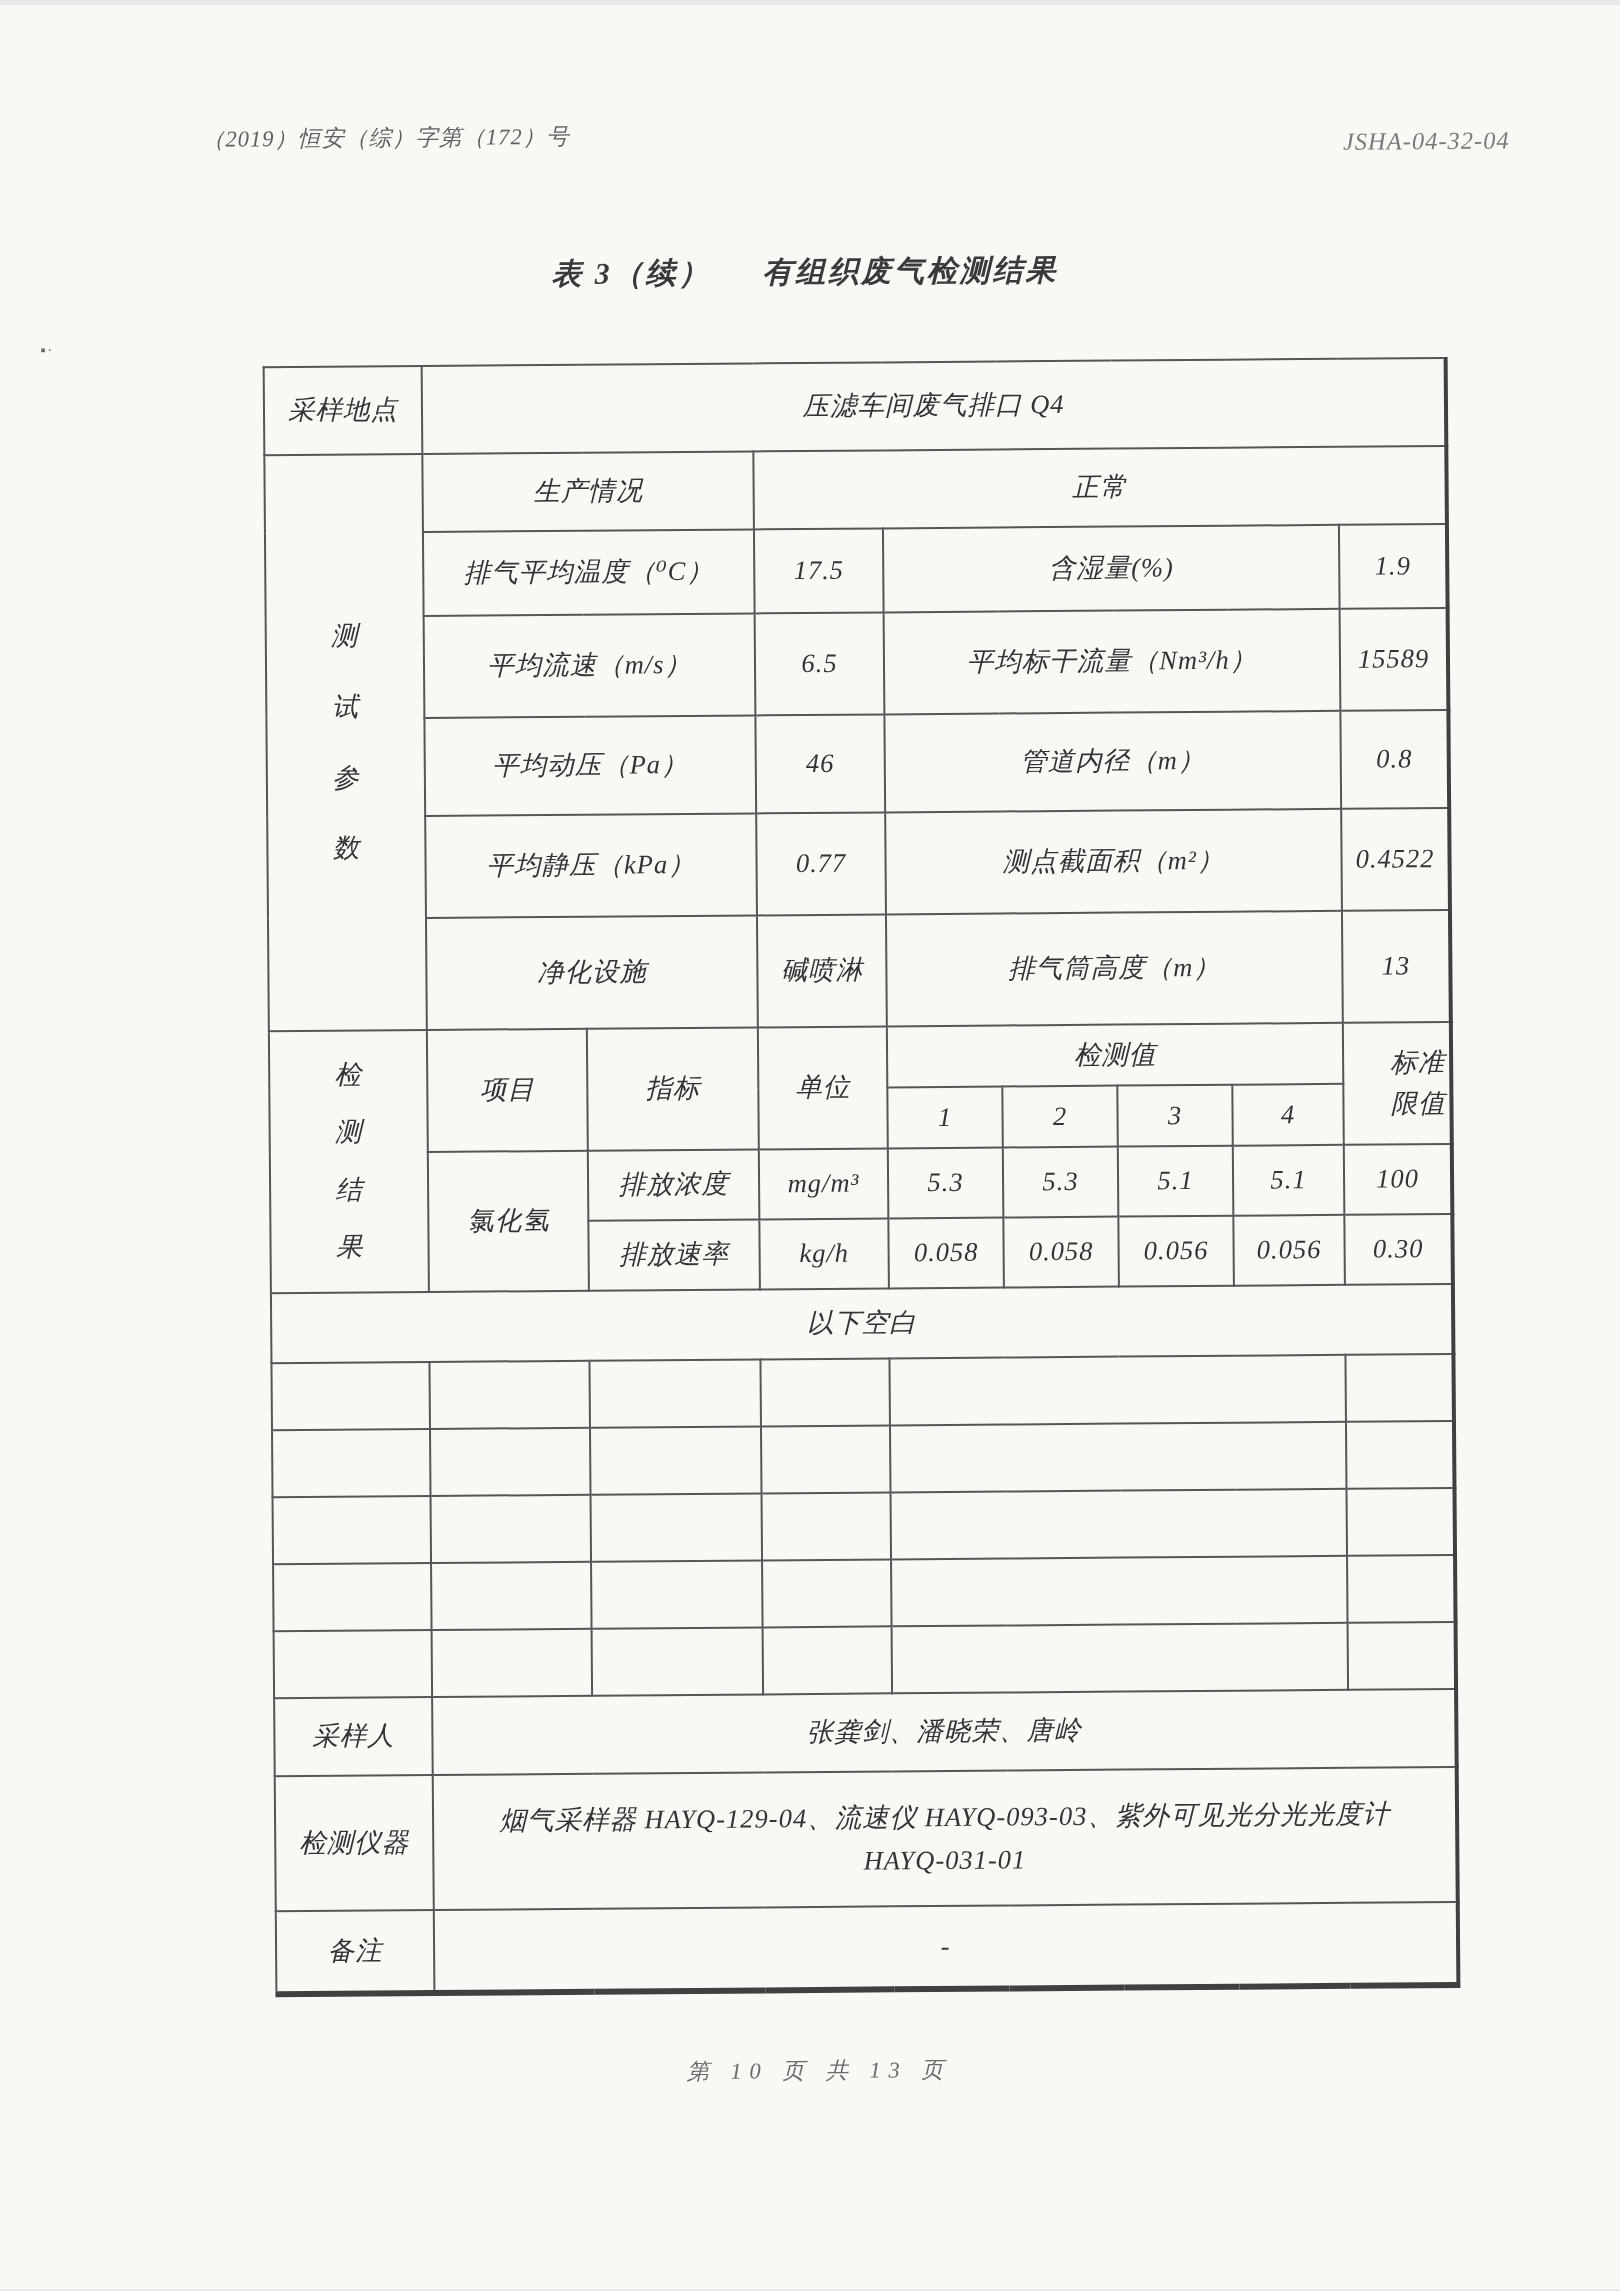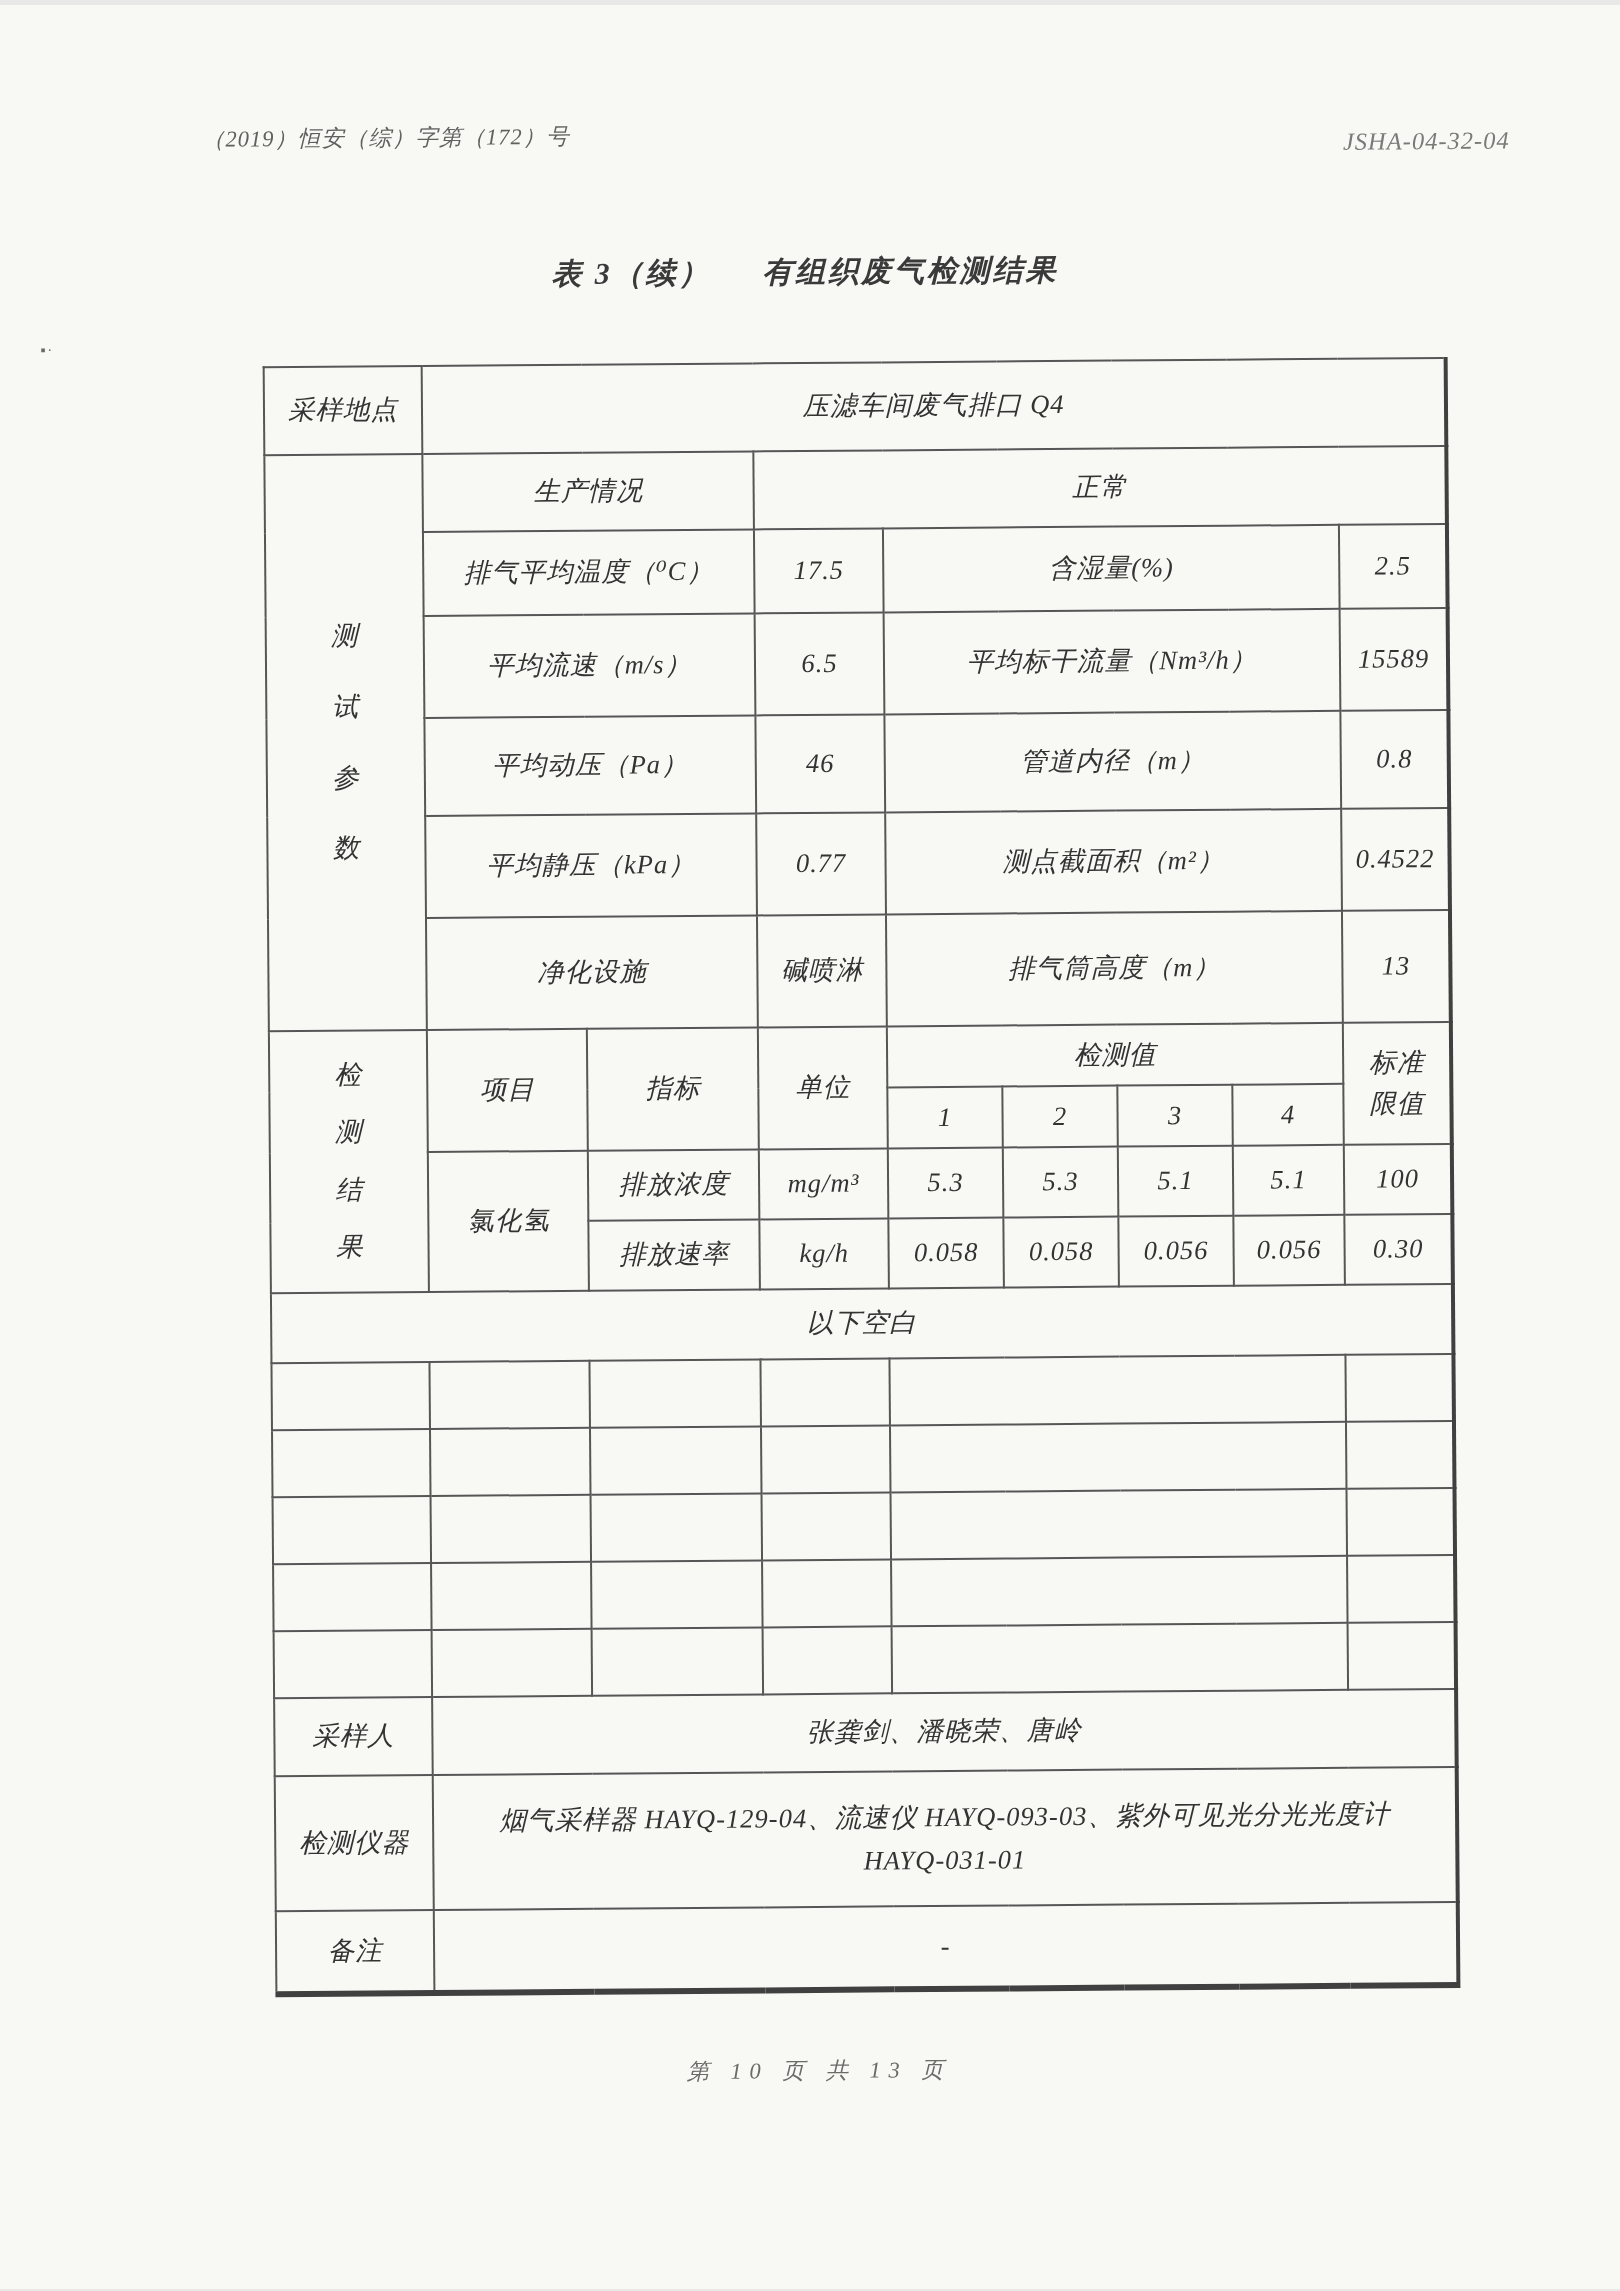--- a/index.html
+++ b/index.html
@@ -45,21 +45,21 @@
   tr.r-d2      { height:70px; }
   tr.r-blank   { height:70px; }
   tr.r-empty   { height:67px; }
   tr.r-sampler { height:78px; }
   tr.r-instr   { height:135px; }
   tr.r-remark  { height:83px; }
 
   .vstack { display:inline-flex; flex-direction:column; align-items:center; }
   .vstack.params  { gap:35px; }
   .vstack.results { gap:21.6px; }
-  .two-line span { display:block; line-height:1.55; }
+  .two-line span { display:block; line-height:1.55;text-align:right; }
 
   .instr-cell span { display:block; text-align:center; line-height:1.6; }
 
   .page-footer { position:absolute; left:0; right:0; top:2050px; text-align:center;
                  font-size:22.5px; color:#6a6a6a; letter-spacing:7.8px; white-space:nowrap; }
 </style>
 </head>
 <body>
 
 <div class="page">
@@ -102,21 +102,21 @@
           </span>
         </td>
         <td colspan="2">生产情况</td>
         <td colspan="6">正常</td>
       </tr>
 
       <tr class="r-p1">
         <td colspan="2">排气平均温度（⁰C）</td>
         <td>17.5</td>
         <td colspan="4">含湿量(%)</td>
-        <td>2.5</td>
+        <td>1.9</td>
       </tr>
 
       <tr class="r-p2">
         <td colspan="2">平均流速（m/s）</td>
         <td>6.5</td>
         <td colspan="4">平均标干流量（Nm³/h）</td>
         <td>15589</td>
       </tr>
 
       <tr class="r-p3">

